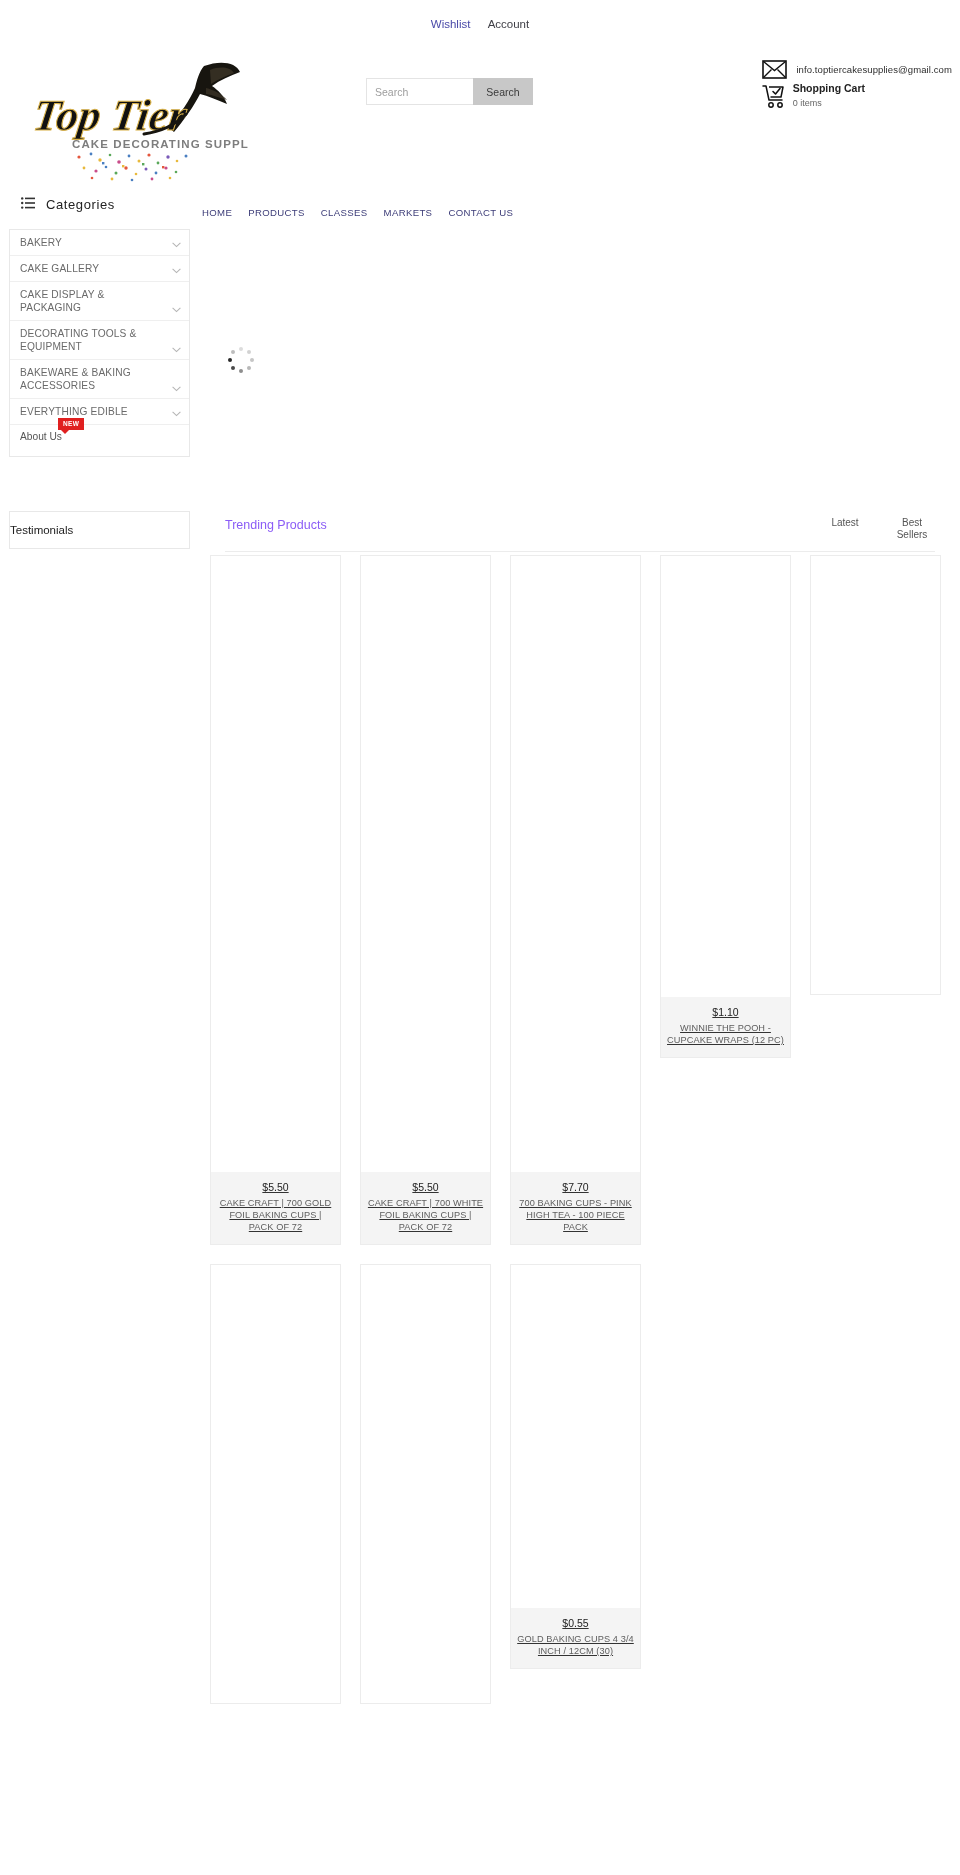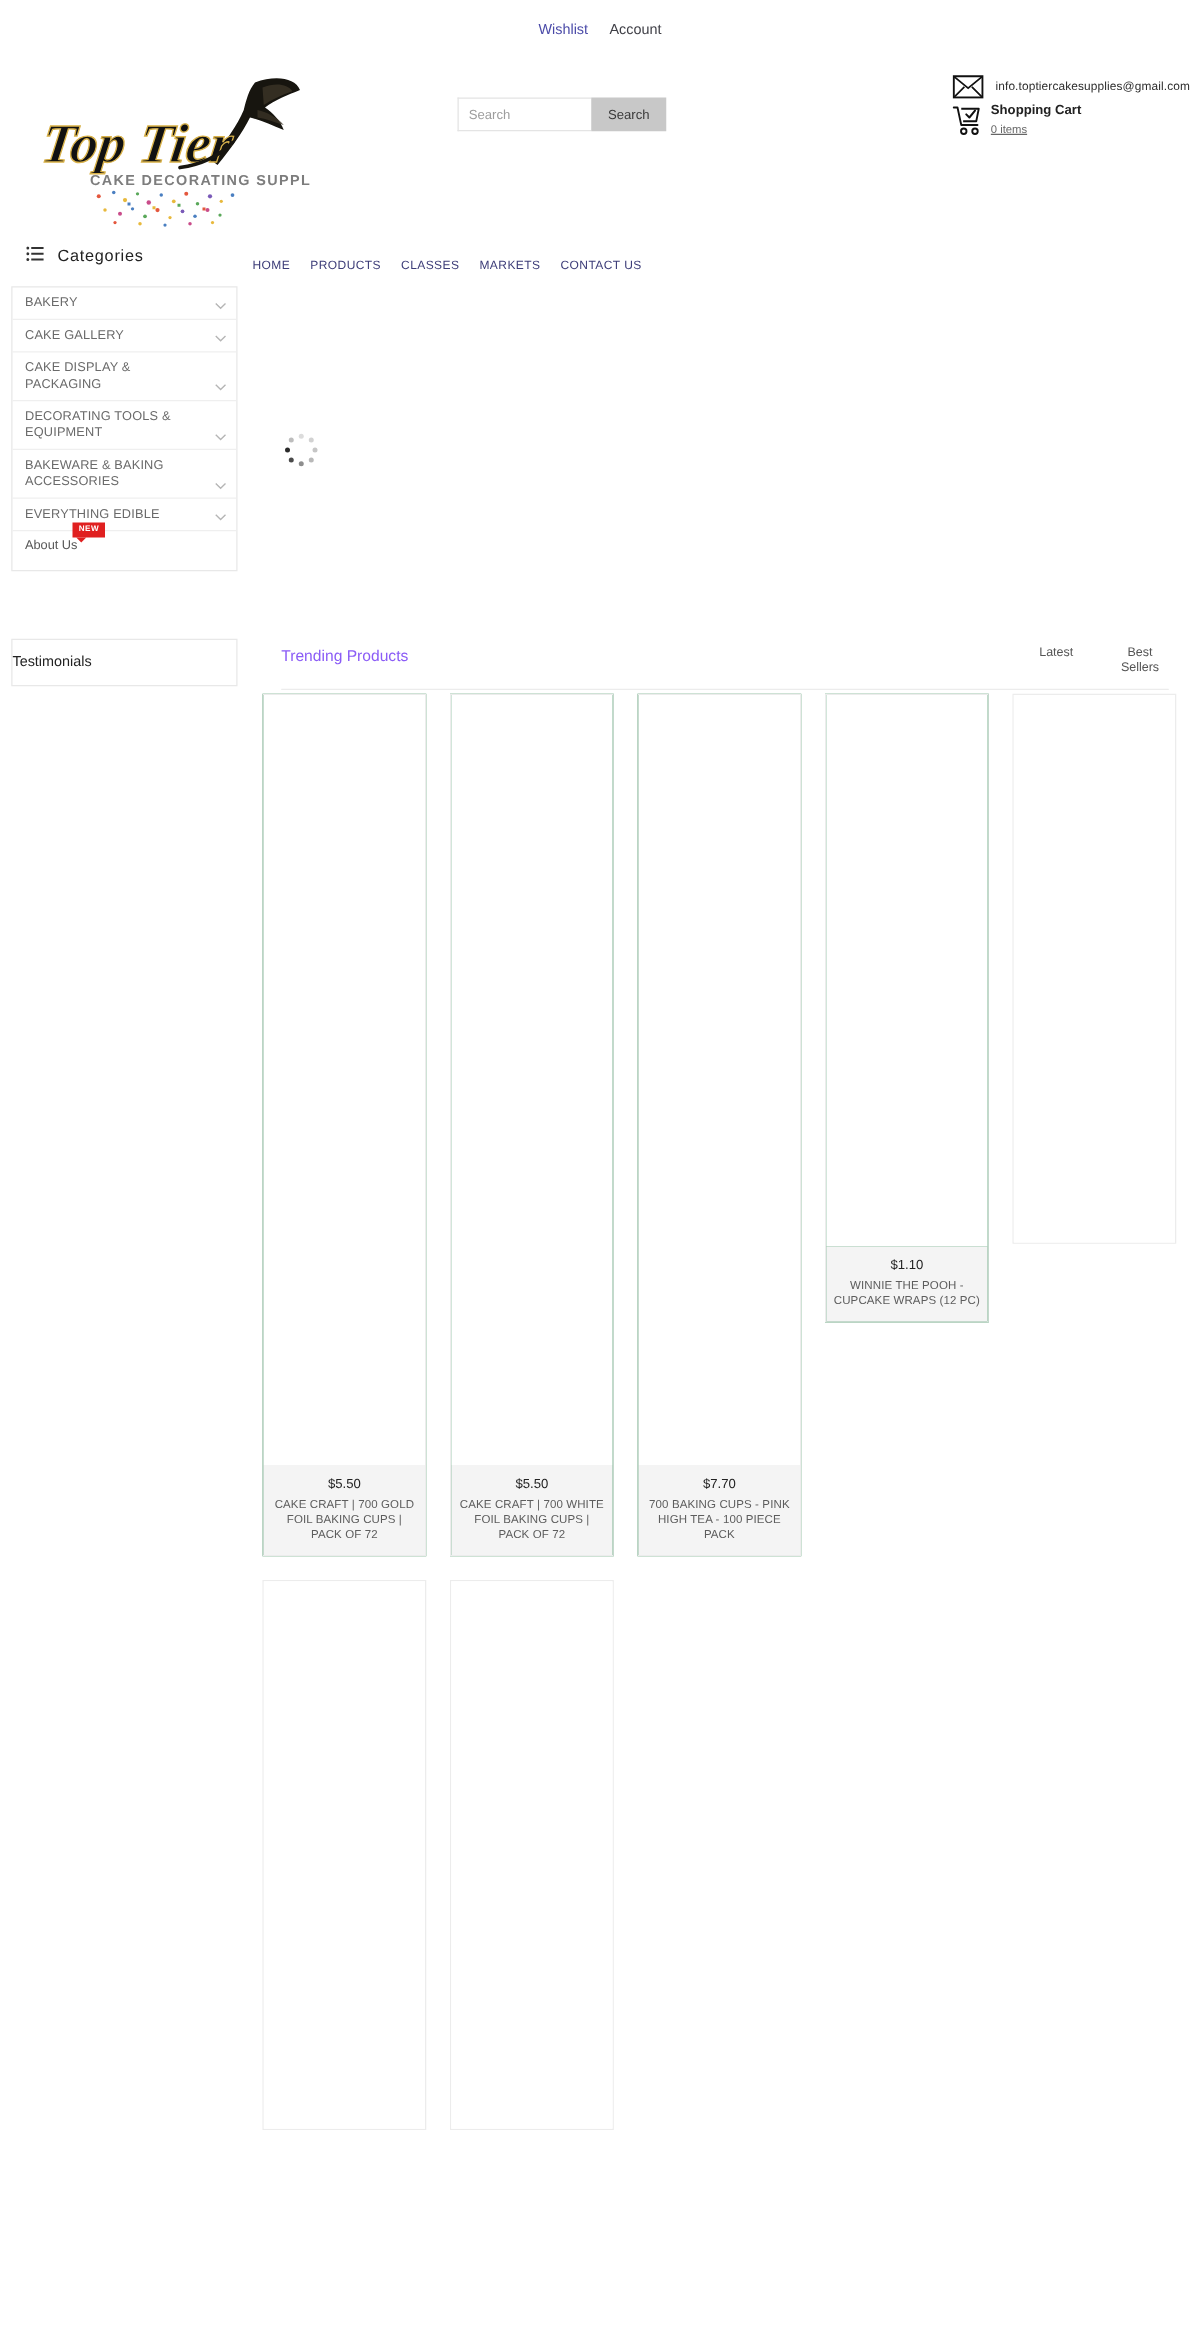--- a/index.html
+++ b/index.html
@@ -68,21 +68,21 @@
   .env-icon { width: 25px; height: 19px; display: block; }
   .email-text { font-size: 9.5px; color: #2d2d2d; letter-spacing: .1px; }
 
   
   .cart-row {
     position: absolute; right: 95px; top: 82px;
     display: flex; align-items: flex-start; gap: 8px;
   }
   .cart-icon { width: 24px; height: 26px; display: block; margin-top: 1px; }
   .cart-title { font-size: 10.5px; font-weight: bold; color: #222; line-height: 13px; }
-  .cart-count { font-size: 9px; color: #666; line-height: 13px; margin-top: 2px; text-decoration: underline; }
+  .cart-count { font-size: 9px; color: #666; line-height: 13px; margin-top: 2px; }
 
   
   .cats-header {
     position: absolute; left: 21px; top: 197px;
     display: flex; gap: 11px;
   }
   .cats-icon { width: 14px; height: 12px; display:block; }
   .cats-title { font-size: 13px; color: #222; letter-spacing: .6px; }
 
   
@@ -208,24 +208,25 @@
   
   .grid {
     position: absolute; left: 210px; top: 555px;
     width: 750px;
     display: flex; flex-wrap: wrap;
     gap: 19px;
   }
   .card {
     width: 131px;
     border: 1px solid #ececec;
-    background: #15803d;
+    background: #84cc16;
     position: relative;
     display: flex; flex-direction: column;
     justify-content: flex-end;
+    text-decoration: underline;
   }
   .card.tall   { height: 690px; }
   .card.short  { height: 503px; }
   .card.row2   { height: 440px; }
   .card.row2short { height: 405px; }
   .card-img { flex: 1 1 auto; background: #ffffff; }
   .card-info {
     background: #f4f4f4;
     padding: 9px 5px 11px 5px;
     text-align: center;
@@ -465,14 +466,21 @@
   </div>
 
   <div class="card row2">
     <div class="card-img"></div>
   </div>
 
   <div class="card row2">
     <div class="card-img"></div>
   </div>
 
+  <div class="card row2short">
+    <div class="card-img"></div>
+    <div class="card-info">
+      <div class="card-price">$0.55</div>
+      <div class="card-name">GOLD BAKING CUPS 4 3/4 INCH / 12CM (30)</div>
+    </div>
+  </div>
 
 </div>
 
 </body></html>

